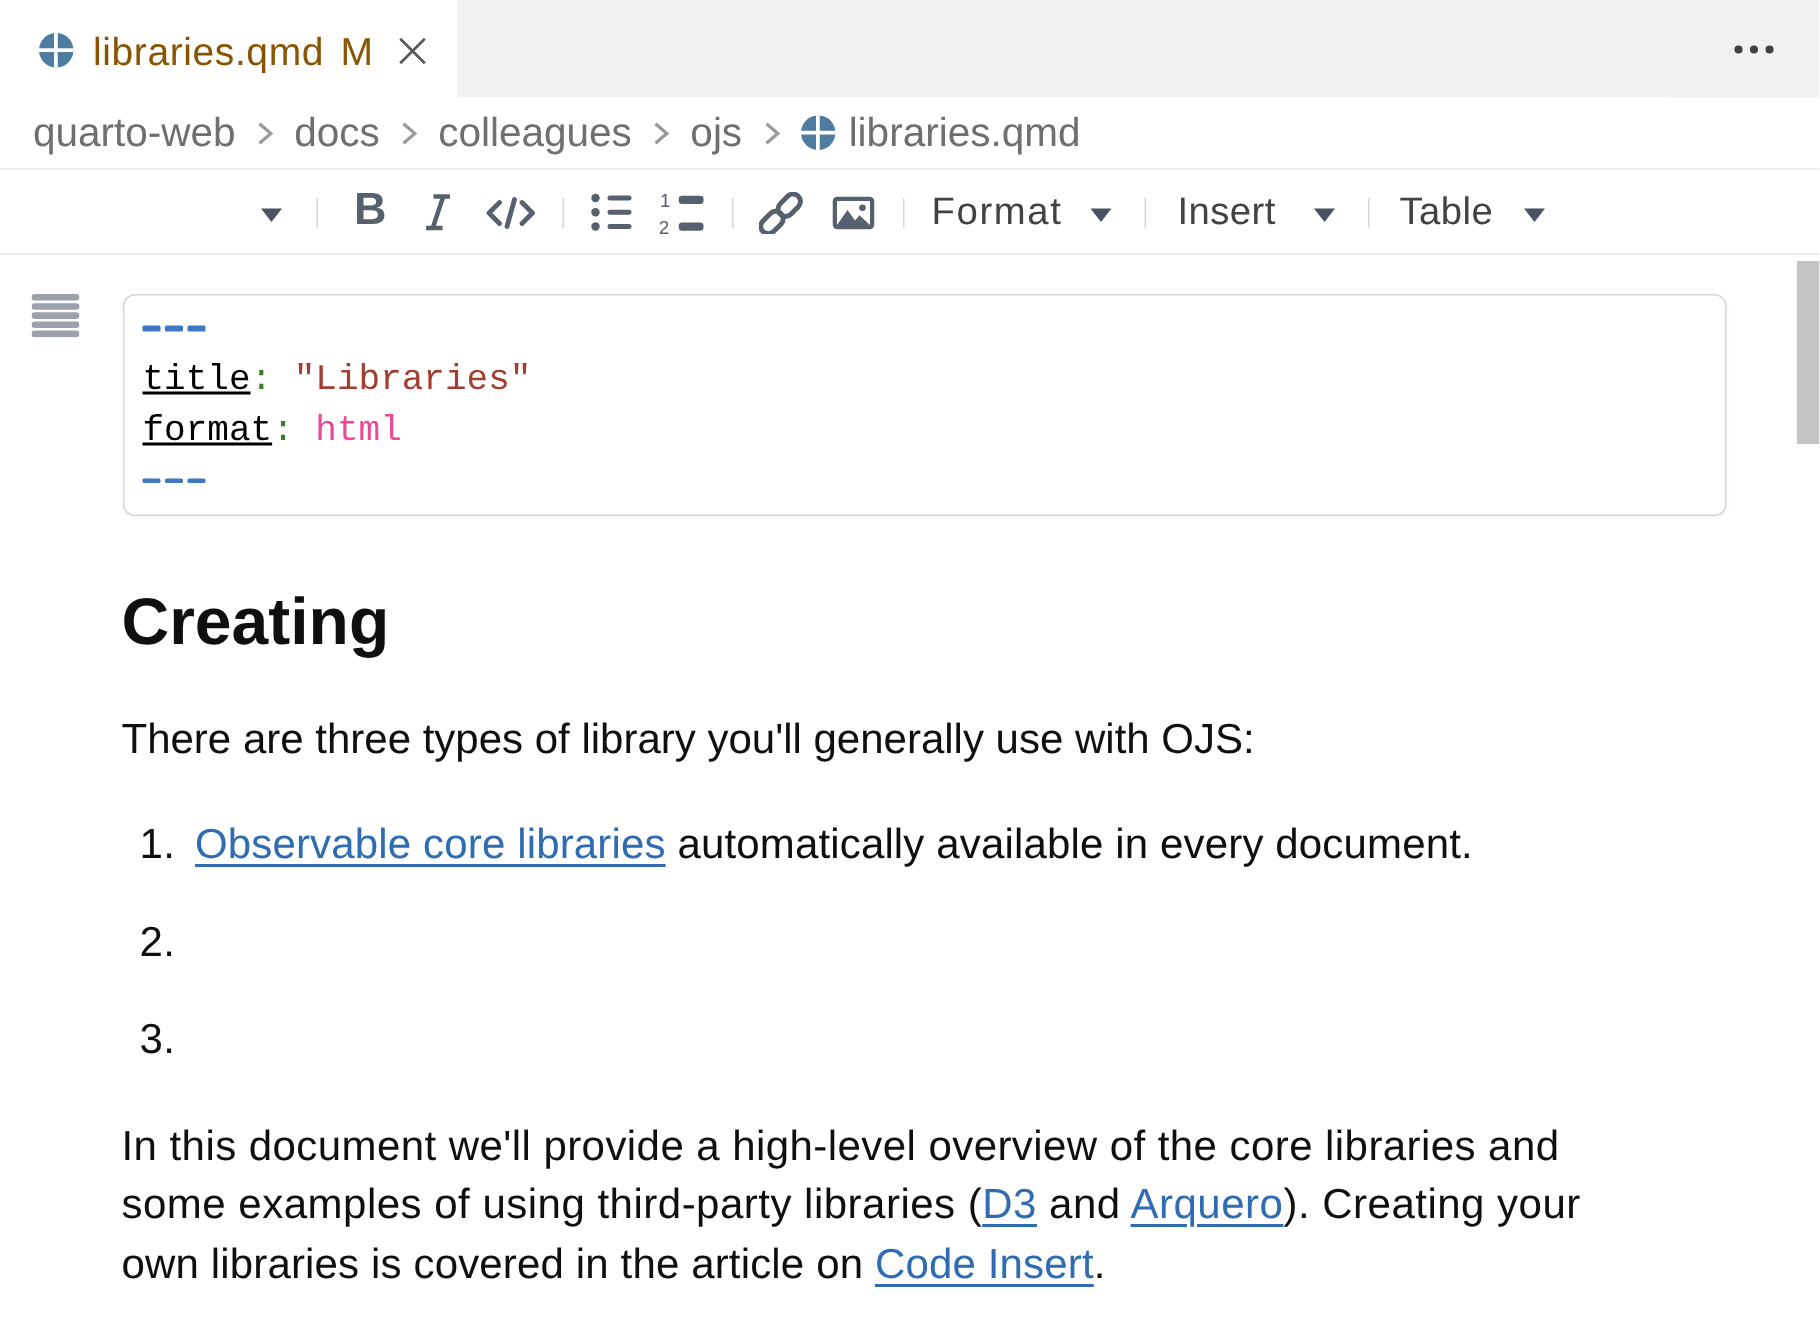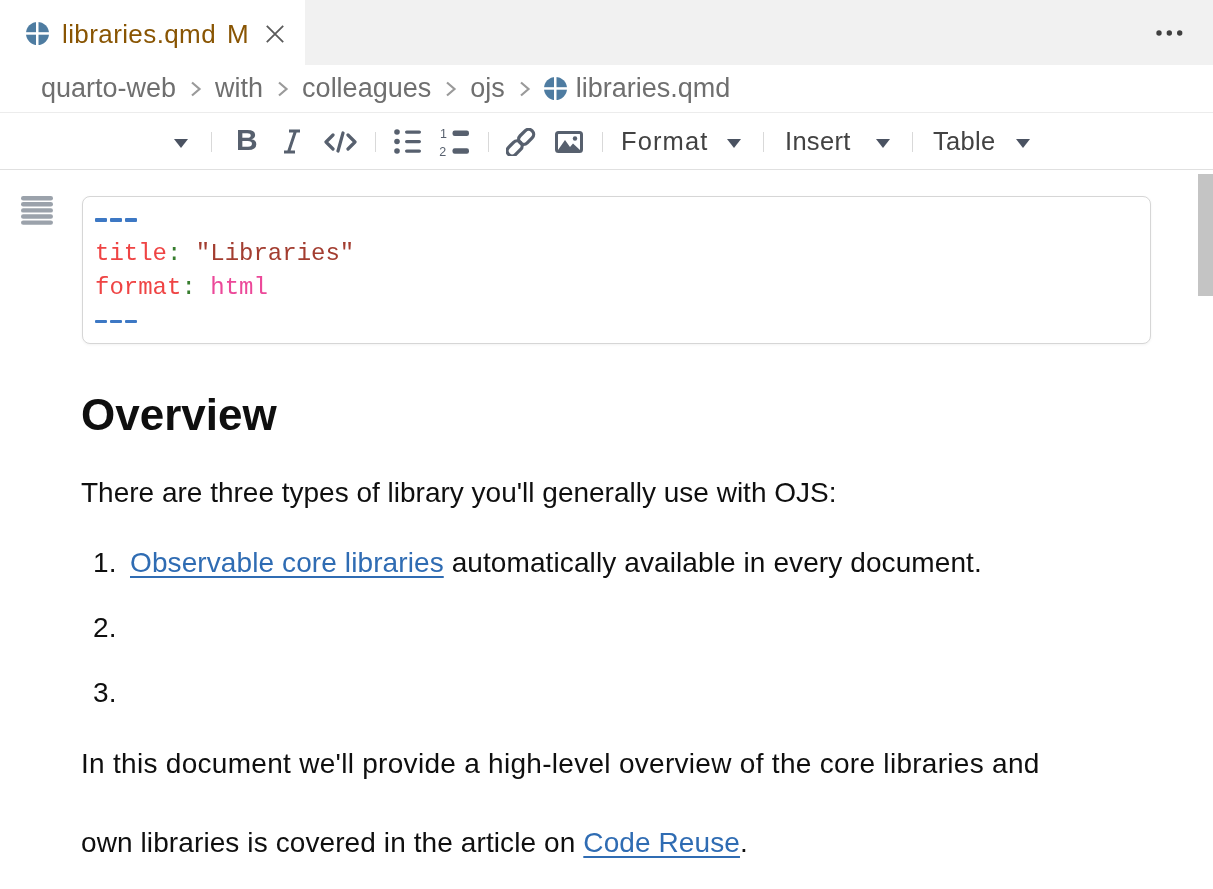--- a/index.html
+++ b/index.html
@@ -10,40 +10,40 @@
 
   
   #tabbar { position:absolute; left:0; top:0; width:1213px; height:65px; background:#f1f1f1; }
   #tab-active { position:absolute; left:0; top:0; width:305px; height:65px; background:#ffffff; }
   #tab-label { position:absolute; left:62px; top:19px; font-size:26px; letter-spacing:0.4px; color:#895503; white-space:nowrap; }
   #tab-m { position:absolute; left:227px; top:19px; font-size:26px; color:#895503; }
   #dots { position:absolute; left:1154.5px; top:26px; }
 
   
   #crumbs { position:absolute; left:0; top:65px; width:1111px; height:47px; background:#fff;
-     display:flex; align-items:center; padding-left:41px; font-size:27px; color:#6f6f6f; }
+     display:flex; align-items:center; padding-left:22px; font-size:27px; color:#6f6f6f; }
   #crumbs .sep { margin:0 13px; display:flex; align-items:center; }
   #crumbs .ic { margin-right:9px; display:flex; align-items:center; }
 
   
   #toolbar { position:absolute; left:0; top:112px; width:1213px; height:58px; background:#fff;
      border-top:1px solid #ececec; border-bottom:1px solid #e0e0e0; }
   .tbtext { position:absolute; top:0; height:57px; line-height:57px; font-size:25.5px; letter-spacing:0.3px; color:#424242; white-space:nowrap; }
   .tbsep { position:absolute; top:19px; width:1px; height:20px; background:#d9d9d9; }
   .caret { position:absolute; width:0; height:0; border-left:7px solid transparent;
      border-right:7px solid transparent; border-top:9px solid #4a5261; top:25.5px; }
 
   
   #content { position:absolute; left:0; top:170px; width:1213px; height:719px; background:#fff; }
   #codeblock { position:absolute; left:82px; top:25.5px; width:1069px; height:148.5px;
      background:#fff; border:1px solid #d6d6d6; border-radius:8px; box-shadow:0 1px 3px rgba(0,0,0,0.05); }
   #code { position:absolute; left:95px; top:33px; font-family:"Liberation Mono", monospace;
      font-size:24px; line-height:33.8px; white-space:pre; }
   .dash3 i { display:inline-block; width:12.3px; height:3.4px; background:#3d78c4; border-radius:1px; margin-right:2.75px; vertical-align:baseline; position:relative; top:-4.5px; }
-  .dash3 i:last-child{ margin-right:0; } .c-key { color:#ef4444; } .c-colon { color:#377d2e; }
+  .dash3 i:last-child{ margin-right:0; } .c-key { color:#000000;text-decoration:underline; } .c-colon { color:#377d2e; }
   .c-str { color:#a33d30; } .c-plain { color:#ec4899; }
 
   .t { position:absolute; white-space:nowrap; color:#0f0f0f; }
   .body { font-size:28px; line-height:34px; letter-spacing:0.2px; }
   a { color:#2f6cb3; text-decoration:underline; text-decoration-thickness:2px; text-underline-offset:4px; }
 
   #scrollthumb { position:absolute; left:1198px; top:4px; width:15px; height:122px; background:#c4c4c4; }
 </style>
 </head>
 <body>
@@ -68,21 +68,21 @@
     </svg>
   </div>
 
   <div id="crumbs">
     <span>quarto-web</span>
     <span class="sep">
         <svg width="13" height="18" viewBox="0 0 13 18">
           <path d="M3 2.5 L10.5 9 L3 15.5" stroke="#9a9a9a" stroke-width="2.2" fill="none"></path>
         </svg>
       </span>
-    <span>with</span>
+    <span>docs</span>
     <span class="sep">
         <svg width="13" height="18" viewBox="0 0 13 18">
           <path d="M3 2.5 L10.5 9 L3 15.5" stroke="#9a9a9a" stroke-width="2.2" fill="none"></path>
         </svg>
       </span>
     <span>colleagues</span>
     <span class="sep">
         <svg width="13" height="18" viewBox="0 0 13 18">
           <path d="M3 2.5 L10.5 9 L3 15.5" stroke="#9a9a9a" stroke-width="2.2" fill="none"></path>
         </svg>
@@ -162,30 +162,31 @@
       <rect x="0" y="12.2" width="32" height="4.4" rx="2.2" fill="#9ba2ab"></rect>
       <rect x="0" y="18.3" width="32" height="4.4" rx="2.2" fill="#9ba2ab"></rect>
       <rect x="0" y="24.4" width="32" height="4.4" rx="2.2" fill="#9ba2ab"></rect>
     </svg>
     <div id="codeblock"></div>
     <div id="code"><span class="dash3"><i></i><i></i><i></i></span>
 <span class="c-key">title</span><span class="c-colon">:</span> <span class="c-str">"Libraries"</span>
 <span class="c-key">format</span><span class="c-colon">:</span> <span class="c-plain">html</span>
 <span class="dash3"><i></i><i></i><i></i></span></div>
 
-    <div class="t" style="left:81px; top:218.5px; font-size:44px; font-weight:bold; line-height:52px;">Overview</div>
+    <div class="t" style="left:81px; top:218.5px; font-size:44px; font-weight:bold; line-height:52px;">Creating</div>
 
     <div class="t body" style="left:81px; top:305.5px; letter-spacing:0px;">There are three types of library you'll generally use with OJS:</div>
 
     <div class="t body" style="left:93px; top:376px;">1.</div>
     <div class="t body" style="left:130px; top:376px; letter-spacing:0.1px;"><a>Observable core libraries</a> automatically available in every document.</div>
 
     <div class="t body" style="left:93px; top:441px;">2.</div>
 
     <div class="t body" style="left:93px; top:506px;">3.</div>
 
     <div class="t body" style="left:81px; top:576.5px; letter-spacing:0.29px;text-align:center;">In this document we'll provide a high-level overview of the core libraries and</div>
-    <div class="t body" style="left:81px; top:656.1px; letter-spacing:0.1px;">own libraries is covered in the article on <a>Code Reuse</a>.</div>
+    <div class="t body" style="left:81px; top:616.3px; letter-spacing:0.33px;">some examples of using third-party libraries (<a>D3</a> and <a>Arquero</a>). Creating your</div>
+    <div class="t body" style="left:81px; top:656.1px; letter-spacing:0.1px;">own libraries is covered in the article on <a>Code Insert</a>.</div>
 
     <div id="scrollthumb"></div>
   </div>
 
 </div>
 
 </body></html>

